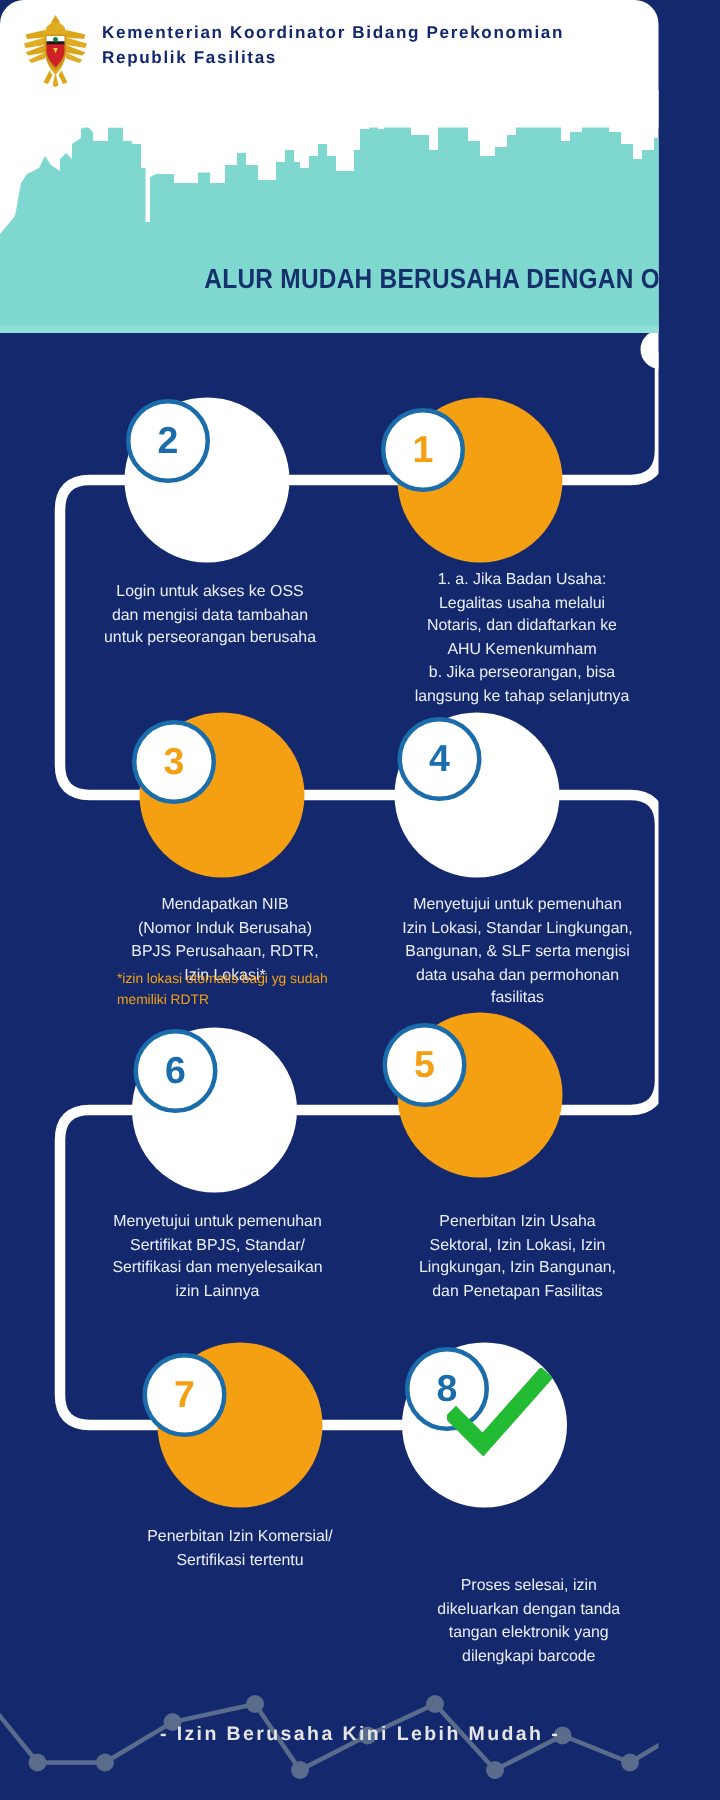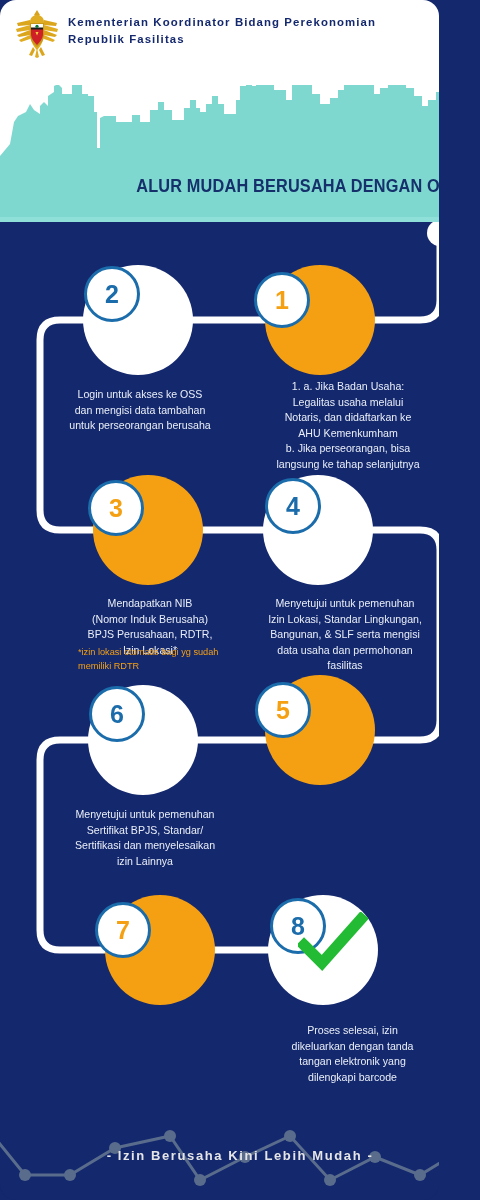--- a/index.html
+++ b/index.html
@@ -175,38 +175,44 @@
 Sertifikat BPJS, Standar/
 Sertifikasi dan menyelesaikan
 izin Lainnya</div>
 
     <div class="node">
       <div class="bigcircle big-orange" style="left:265px;top:453px;width:110px;height:110px;"></div>
       <div class="badge" style="left:255px;top:460px;width:56px;height:56px;">
         <span class="num-orange">5</span>
       </div>
     </div>
+    <div class="caption" style="left:245px;top:585px;width:200px;white-space:pre-line;">Penerbitan Izin Usaha
+Sektoral, Izin Lokasi, Izin
+Lingkungan, Izin Bangunan,
+dan Penetapan Fasilitas</div>
 
     <div class="node">
       <div class="bigcircle big-orange" style="left:105px;top:673px;width:110px;height:110px;"></div>
       <div class="badge" style="left:95px;top:680px;width:56px;height:56px;">
         <span class="num-orange">7</span>
       </div>
     </div>
+    <div class="caption" style="left:55px;top:795px;width:210px;white-space:pre-line;">Penerbitan Izin Komersial/
+Sertifikasi tertentu</div>
 
     <div class="node">
       <div class="bigcircle big-white" style="left:268px;top:673px;width:110px;height:110px;"></div>
       <div class="badge" style="left:270px;top:676px;width:56px;height:56px;">
         <span class="num-blue">8</span>
       </div>
       <svg class="check" style="left:298px;top:690px;" width="70" height="62" viewBox="0 0 70 62">
         <path d="M6 33 L24 51 L63 7" fill="none" stroke="#22bb33" stroke-width="11" stroke-linecap="square" stroke-linejoin="miter"></path>
       </svg>
     </div>
-    <div class="caption" style="left:255px;top:801px;width:195px;white-space:pre-line;">Proses selesai, izin
+    <div class="caption" style="left:255px;top:828px;width:195px;white-space:pre-line;">Proses selesai, izin
 dikeluarkan dengan tanda
 tangan elektronik yang
 dilengkapi barcode</div>
 
   </div>
 
   <div class="footer">
     <svg class="footer-svg" width="480" height="70" viewBox="0 0 480 70">
       <polyline points="-5,8 25,45 70,45 115,18 170,6 200,50 245,27 290,6 330,50 375,27 420,45 465,18 485,40" fill="none" stroke="#5a6c8c" stroke-width="3"></polyline>
       <g fill="#5a6c8c">

